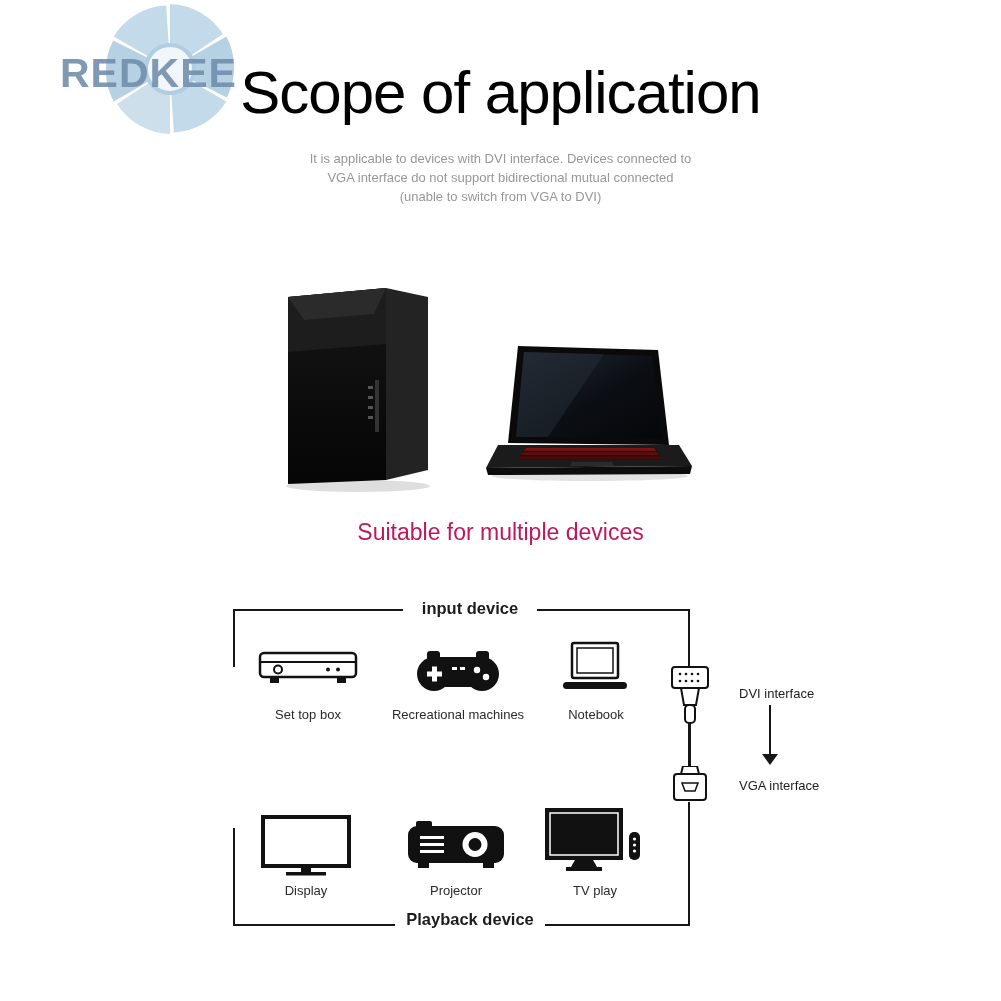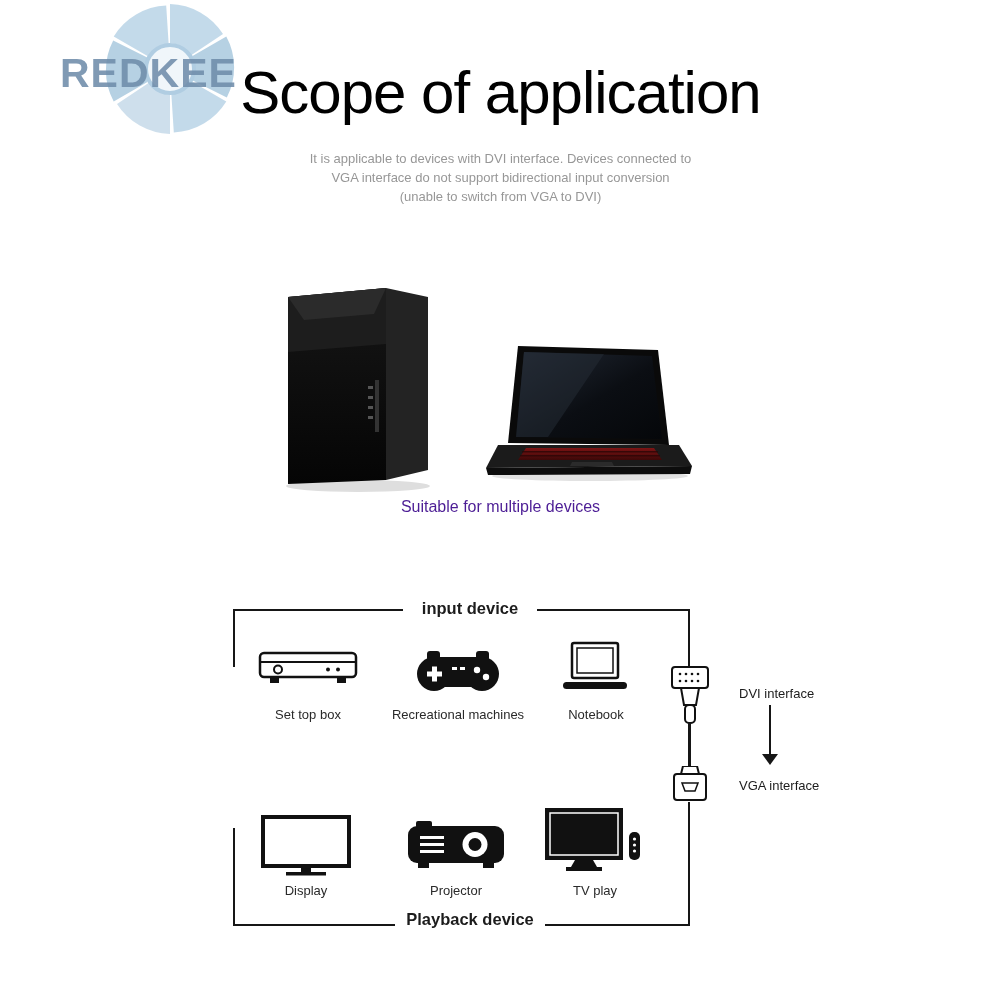--- a/index.html
+++ b/index.html
@@ -19,22 +19,22 @@
     position:absolute;left:0;right:0;top:58px;margin:0;text-align:center;
     font-size:60px;line-height:70px;font-weight:400;color:#000;z-index:2;
     letter-spacing:-1px;
   }
   .desc{position:absolute;left:0;right:0;top:149px;text-align:center;}
   .desc p{margin:0;font-size:13px;line-height:19px;color:#979797;}
   
   .tower{position:absolute;left:278px;top:282px;}
   .laptop{position:absolute;left:486px;top:344px;}
   .caption{
-    position:absolute;left:0;right:0;top:498px;text-align:center;
-    font-size:16px;color:#4c1d95;
+    position:absolute;left:0;right:0;top:519px;text-align:center;
+    font-size:23px;color:#be185d;
   }
   
   .line{position:absolute;background:#161616;}
   .group-label{
     position:absolute;font-size:16.5px;color:#1c1c1c;text-align:center;font-weight:bold;
   }
   .lbl{position:absolute;font-size:13px;color:#2a2a2a;text-align:center;}
   .dev-icon{position:absolute;}
   .iface-label{position:absolute;font-size:13px;color:#1c1c1c;}
   .arrow-head{
@@ -58,21 +58,21 @@
     <use href="#blade" fill="#c9dcea" opacity="0.9" transform="rotate(180 75 75)"></use>
     <use href="#blade" fill="#a9c9de" opacity="0.85" transform="rotate(240 75 75)"></use>
     <use href="#blade" fill="#bdd6e8" opacity="0.9" transform="rotate(300 75 75)"></use>
     <circle cx="75" cy="75" r="24" fill="#f0f6fa" stroke="#b0cde2" stroke-width="4"></circle>
   </svg>
   <div class="wm-text">REDKEE</div>
 
   <h1 class="title">Scope of application</h1>
   <div class="desc">
     <p>It is applicable to devices with DVI interface. Devices connected to</p>
-    <p>VGA interface do not support bidirectional input conversion</p>
+    <p>VGA interface do not support bidirectional mutual connected</p>
     <p>(unable to switch from VGA to DVI)</p>
   </div>
 
   <svg class="tower" width="158" height="212" viewBox="0 0 158 212">
     <defs>
       <linearGradient id="frontG" x1="0" y1="0" x2="0" y2="1">
         <stop offset="0" stop-color="#161616"></stop>
           <stop offset="1" stop-color="#050505"></stop>
       </linearGradient>
     </defs>

